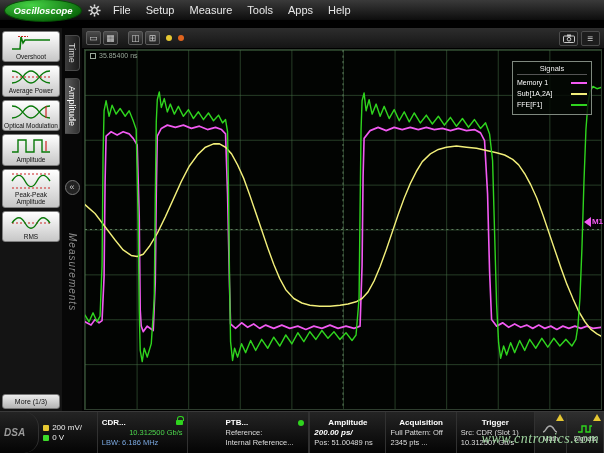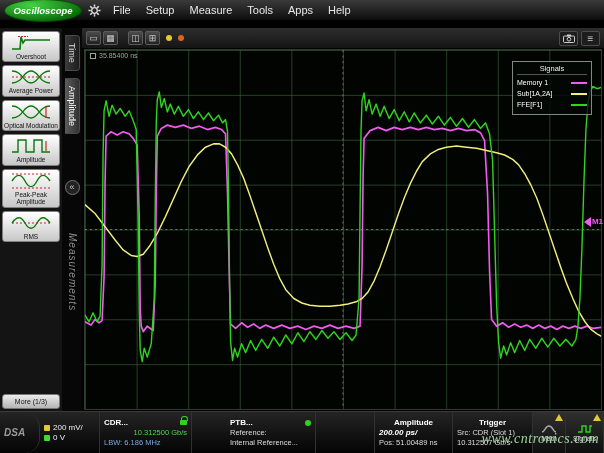--- a/index.html
+++ b/index.html
@@ -311,20 +311,25 @@
       </div>
       <div class="sb-row">Reference:</div>
       <div class="sb-row">Internal Reference...</div>
     </div>
     <div class="sb-spacer"></div>
     <div class="sb-block sb-timebase">
       <div class="sb-head center">Amplitude</div>
       <div class="sb-row big">200.00 ps/</div>
       <div class="sb-row">Pos: 51.00489 ns</div>
     </div>
+    <div class="sb-block sb-acq">
+      <div class="sb-head center">Acquisition</div>
+      <div class="sb-row">Full Pattern: Off</div>
+      <div class="sb-row">2345 pts ...</div>
+    </div>
     <div class="sb-block sb-trig">
       <div class="sb-head center">Trigger</div>
       <div class="sb-row">Src: CDR (Slot 1)</div>
       <div class="sb-row">10.312507 Gb/s</div>
     </div>
     <button class="sb-btn">
       <svg width="16" height="10" viewBox="0 0 16 10">
         <path d="M1 8 C4 8 4 2 8 2 C12 2 12 8 15 8" fill="none" stroke="#aaa" stroke-width="1.4"></path>
       </svg>
       <span class="lbl">Math</span>

